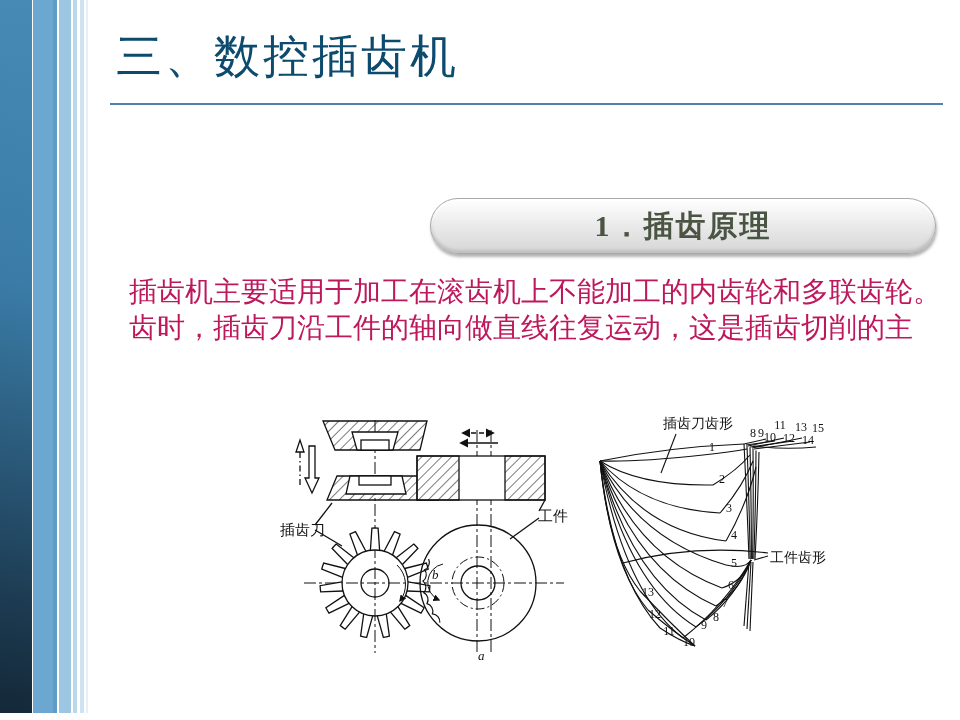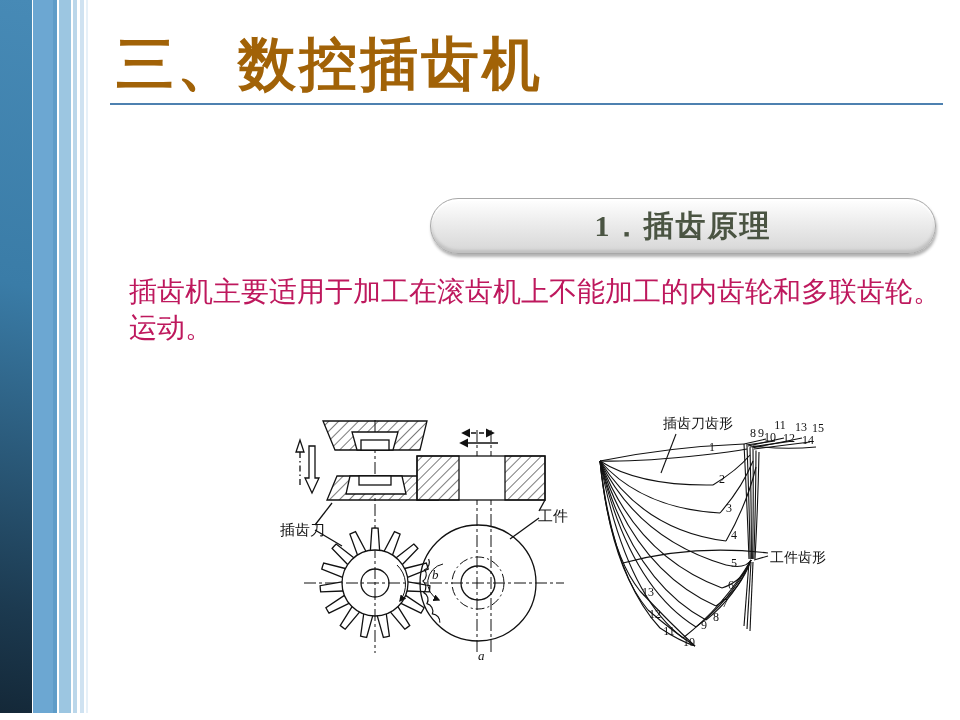--- a/index.html
+++ b/index.html
@@ -12,21 +12,21 @@
   #s1{left:0;width:32px;background:linear-gradient(193deg,#478AB6 0%,#3A7CA7 40%,#1C3A50 85%,#142838 100%);}
   #s2{left:33px;width:20px;background:#6CA7D2;}
   #s3{left:53px;width:4px;background:#5E9CC8;}
   #s4{left:59px;width:12px;background:#9CC6E1;}
   #s5{left:73px;width:4px;background:#BBD7EA;}
   #s6{left:80px;width:4px;background:#CFE2F1;}
   #s7{left:86px;width:2px;background:#E6F0F8;}
 
   #title{
     position:absolute;left:116px;top:26px;width:820px;
-    font-size:58px;font-weight:bold;color:#a16207;letter-spacing:3px;
+    font-size:46px;font-weight:normal;color:#0c4a6e;letter-spacing:3px;
   }
   #title-rule{position:absolute;left:110px;top:103px;width:833px;height:2px;background:#4E81B0;}
 
   #badge{
     position:absolute;left:430px;top:198px;width:504px;height:54px;
     border-radius:28px;
     background:linear-gradient(#ffffff 0%,#ececec 45%,#d6d6d6 100%);
     border:1px solid #a8a8a8;
     box-shadow:1px 3px 3px rgba(0,0,0,0.30), inset 0 2px 2px #ffffff, inset 0 -3px 3px #c0c0c0;
     display:flex;align-items:center;justify-content:center;
@@ -57,21 +57,21 @@
   <div class="stripe" id="s6"></div>
   <div class="stripe" id="s7"></div>
 
   <div id="title">三、数控插齿机</div>
   <div id="title-rule"></div>
 
   <div id="badge">1．插齿原理</div>
 
   <div id="body-text">
       <div class="body-line">插齿机主要适用于加工在滚齿机上不能加工的内齿轮和多联齿轮。</div>
-      <div class="body-line">运动。</div>
+      <div class="body-line">齿时，插齿刀沿工件的轴向做直线往复运动，这是插齿切削的主</div>
     </div>
 
   <svg id="left-diagram" class="diagram" width="315" height="255" viewBox="0 0 315 255">
     <defs>
       <pattern id="hatch" width="7" height="7" patternUnits="userSpaceOnUse" patternTransform="rotate(45)">
         <line x1="0" y1="0" x2="0" y2="7" stroke="#222" stroke-width="1.2"></line>
       </pattern>
       <marker id="mA" viewBox="0 0 10 10" refX="8" refY="5" markerWidth="7" markerHeight="7" orient="auto-start-reverse">
         <path d="M0,0 L10,5 L0,10 z" fill="#111"></path>
       </marker>

